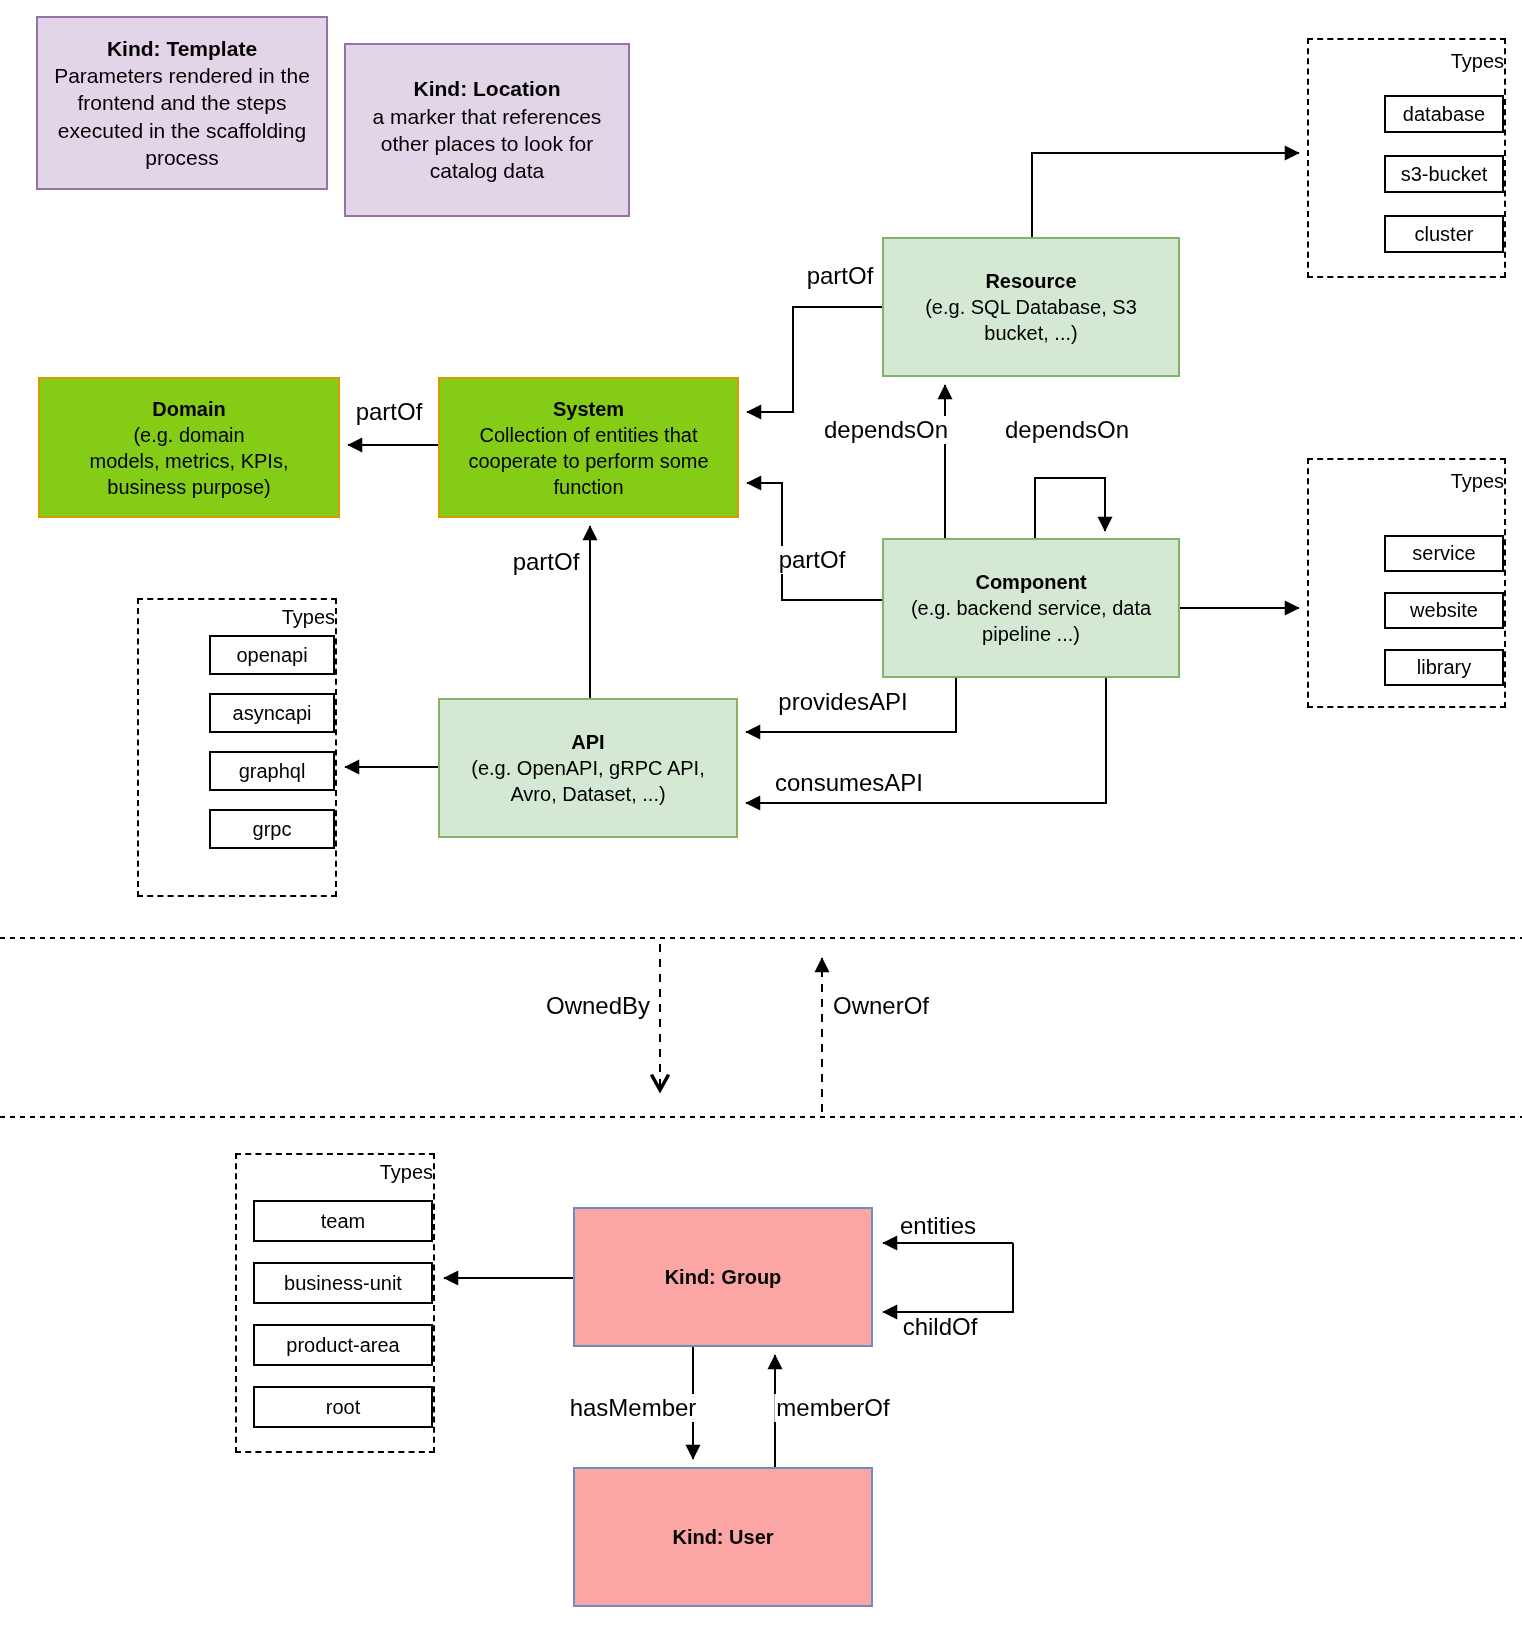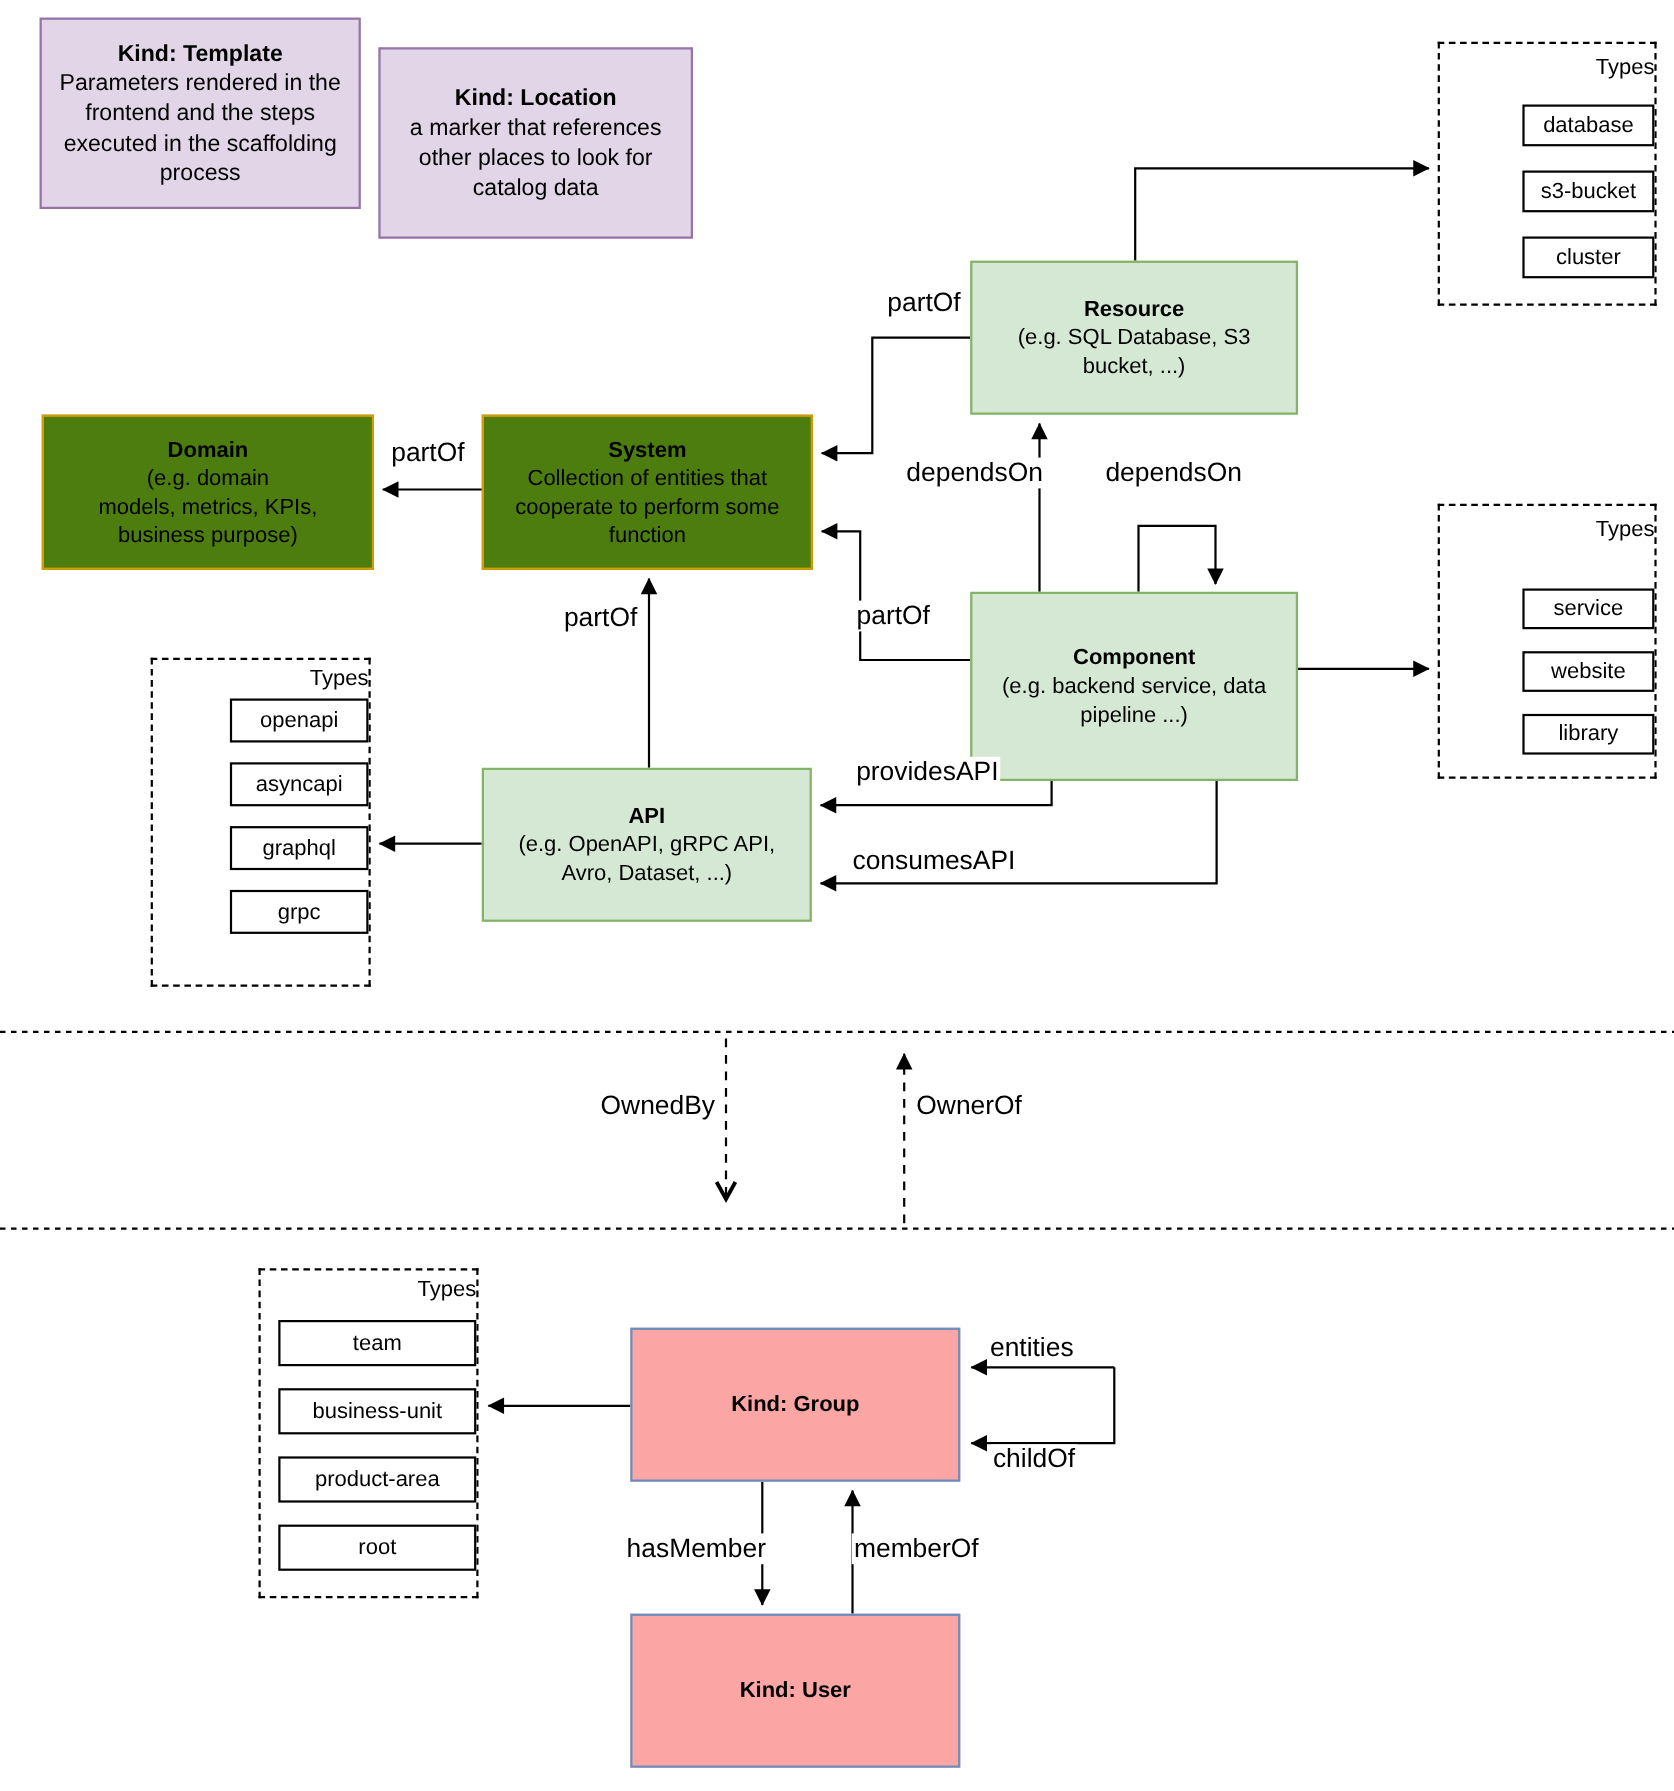--- a/index.html
+++ b/index.html
@@ -12,30 +12,30 @@
 
   
   .node{
     position:absolute;box-sizing:border-box;
     display:flex;flex-direction:column;align-items:center;justify-content:center;
     text-align:center;font-size:20px;line-height:1.3;padding:4px 8px;
   }
   .node .title{font-weight:bold;}
   .node .body{white-space:pre-line;}
   .purple{background:#e1d5e7;border:2px solid #9673a6;}
-  .orange{background:#4d7c0f;border:2px solid #d79b00;}
+  .orange{background:#84cc16;border:2px solid #d79b00;}
   .green {background:#d5e8d4;border:2px solid #82b366;}
   .blue  {background:#fca5a5;border:2px solid #6c8ebf;}
 
   #node-template {left:36px;  top:16px;  width:292px;height:174px;font-size:21px;}
   #node-location {left:344px; top:16px;  width:286px;height:174px;font-size:21px;margin-top:27px;}
   #node-resource {left:882px; top:237px; width:298px;height:140px;}
   #node-domain   {left:38px;  top:377px; width:302px;height:141px;}
   #node-system   {left:438px; top:377px; width:301px;height:141px;}
-  #node-component{left:882px; top:538px; width:298px;height:172px;}
+  #node-component{left:882px; top:538px; width:298px;height:140px;}
   #node-api      {left:438px; top:698px; width:300px;height:140px;}
   #node-group    {left:573px; top:1207px;width:300px;height:140px;}
   #node-user     {left:573px; top:1467px;width:300px;height:140px;}
 
   
   .type-group{
     position:absolute;box-sizing:border-box;border:2px dashed #000;
     display:flex;flex-direction:column;align-items:flex-end;
     font-size:20px;
   }

